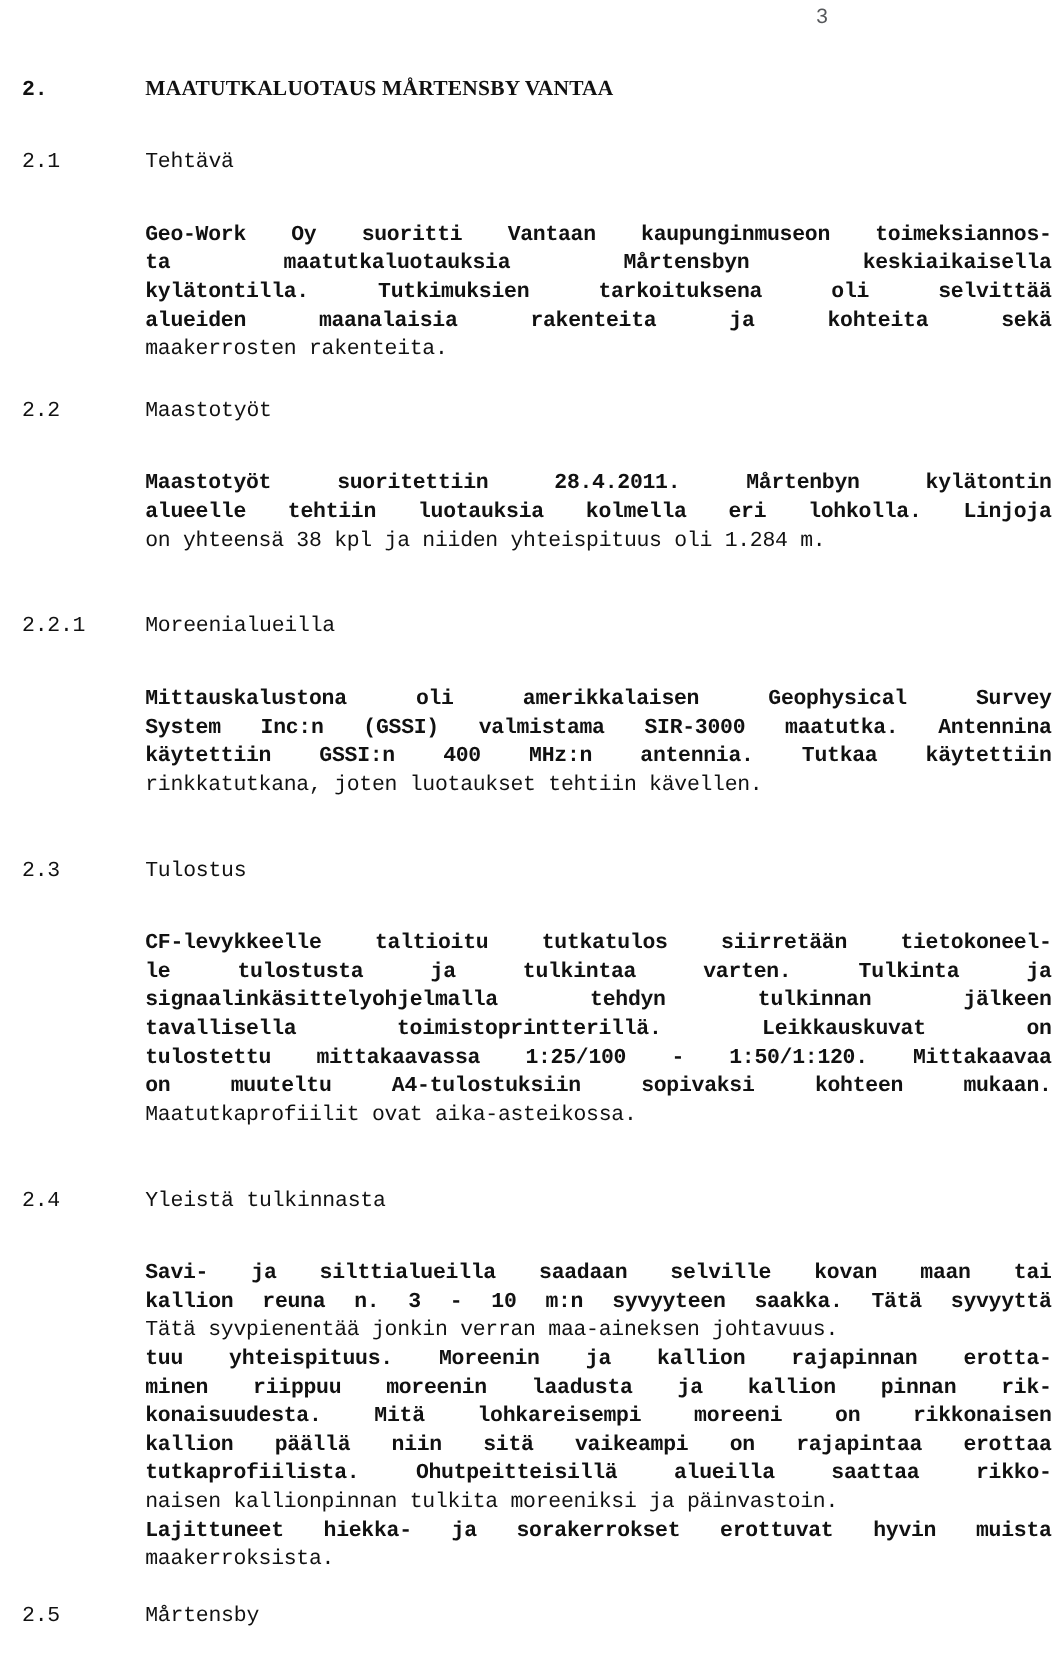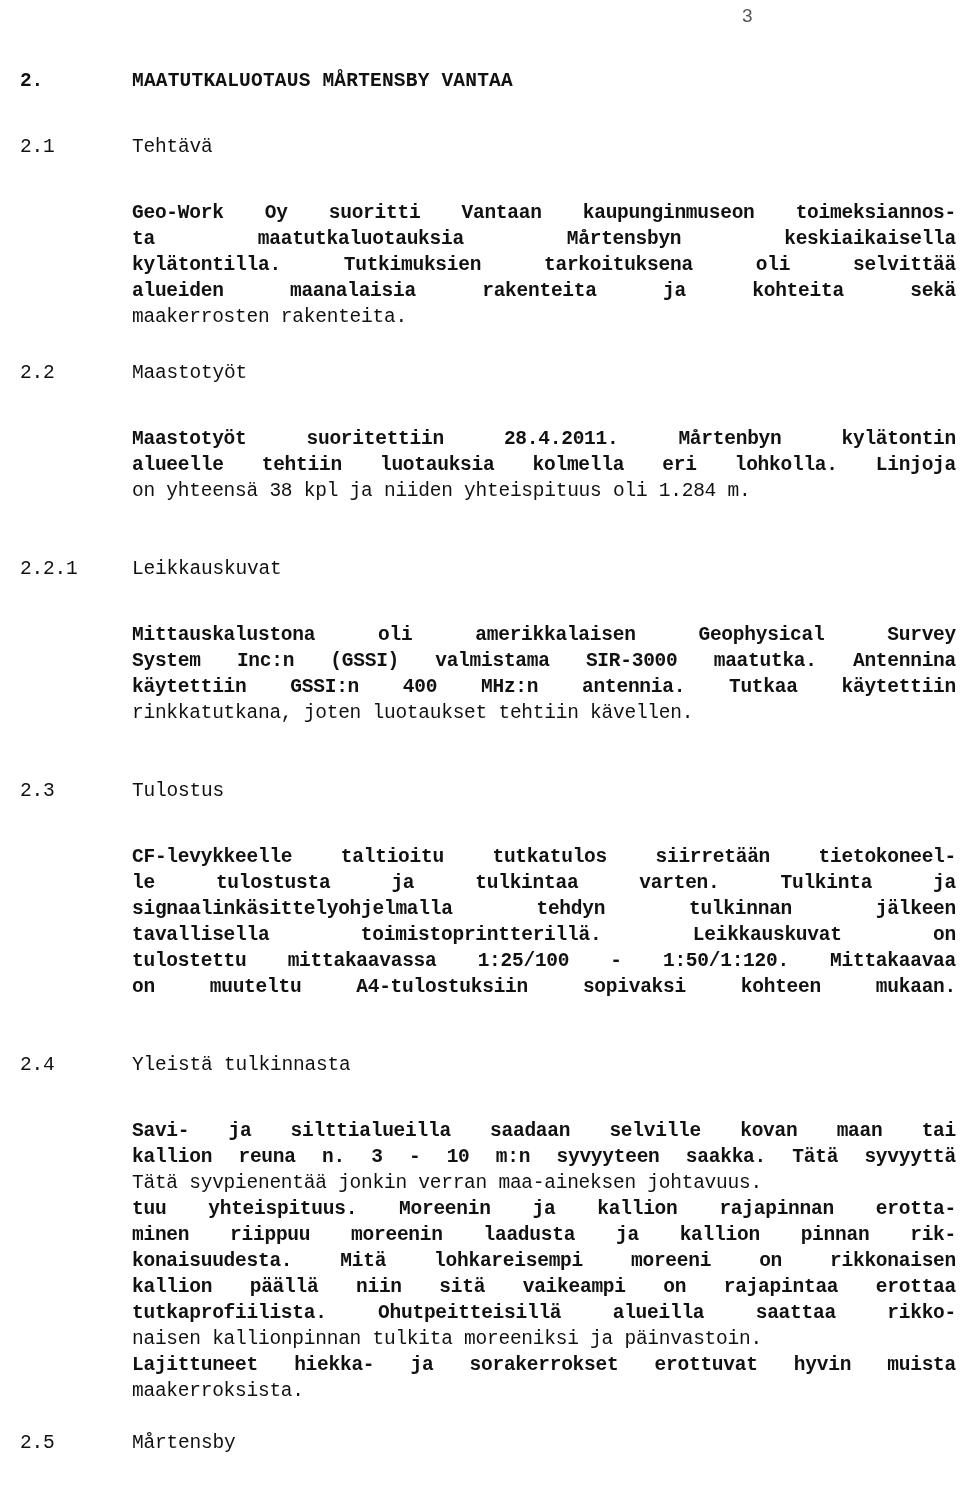--- a/index.html
+++ b/index.html
@@ -68,20 +68,21 @@
     width: 824px;
     font-size: 19.5px;
     line-height: 26px;
     letter-spacing: -0.2px;
     white-space: nowrap;
   }
 
   .sec-title.major {
     font-weight: bold;
     letter-spacing: 0.2px;
+    font-family: Liberation Serif, serif;
   }
   .sec-num.major {
     font-weight: bold;
   }
 
   
   .para {
     margin: 0 0 0 132px;
     width: 824px;
     font-size: 19.5px;
@@ -152,21 +153,21 @@
     <div class="para">
       <span class="ln j">Maastotyöt suoritettiin 28.4.2011. Mårtenbyn kylätontin</span>
       <span class="ln j">alueelle tehtiin luotauksia kolmella eri lohkolla. Linjoja</span>
       <span class="ln l">on yhteensä 38 kpl ja niiden yhteispituus oli 1.284 m.</span>
     </div>
 
     <div class="gap-xl"></div>
 
     <div class="section">
       <span class="sec-num">2.2.1</span>
-      <div class="sec-title">Leikkauskuvat</div>
+      <div class="sec-title">Moreenialueilla</div>
     </div>
     <div class="gap-lg"></div>
     <div class="para">
       <span class="ln j">Mittauskalustona oli amerikkalaisen Geophysical Survey</span>
       <span class="ln j">System Inc:n (GSSI) valmistama SIR-3000 maatutka. Antennina</span>
       <span class="ln j">käytettiin GSSI:n 400 MHz:n antennia. Tutkaa käytettiin</span>
       <span class="ln l">rinkkatutkana, joten luotaukset tehtiin kävellen.</span>
     </div>
 
     <div class="gap-xl"></div>
@@ -176,20 +177,21 @@
       <div class="sec-title">Tulostus</div>
     </div>
     <div class="gap-lg"></div>
     <div class="para">
       <span class="ln j">CF-levykkeelle taltioitu tutkatulos siirretään tietokoneel-</span>
       <span class="ln j">le tulostusta ja tulkintaa varten. Tulkinta ja</span>
       <span class="ln j">signaalinkäsittelyohjelmalla tehdyn tulkinnan jälkeen</span>
       <span class="ln j">tavallisella toimistoprintterillä. Leikkauskuvat on</span>
       <span class="ln j">tulostettu mittakaavassa 1:25/100 - 1:50/1:120. Mittakaavaa</span>
       <span class="ln j">on muuteltu A4-tulostuksiin sopivaksi kohteen mukaan.</span>
+      <span class="ln l">Maatutkaprofiilit ovat aika-asteikossa.</span>
     </div>
 
     <div class="gap-xl"></div>
 
     <div class="section">
       <span class="sec-num">2.4</span>
       <div class="sec-title">Yleistä tulkinnasta</div>
     </div>
     <div class="gap-lg"></div>
     <div class="para">

